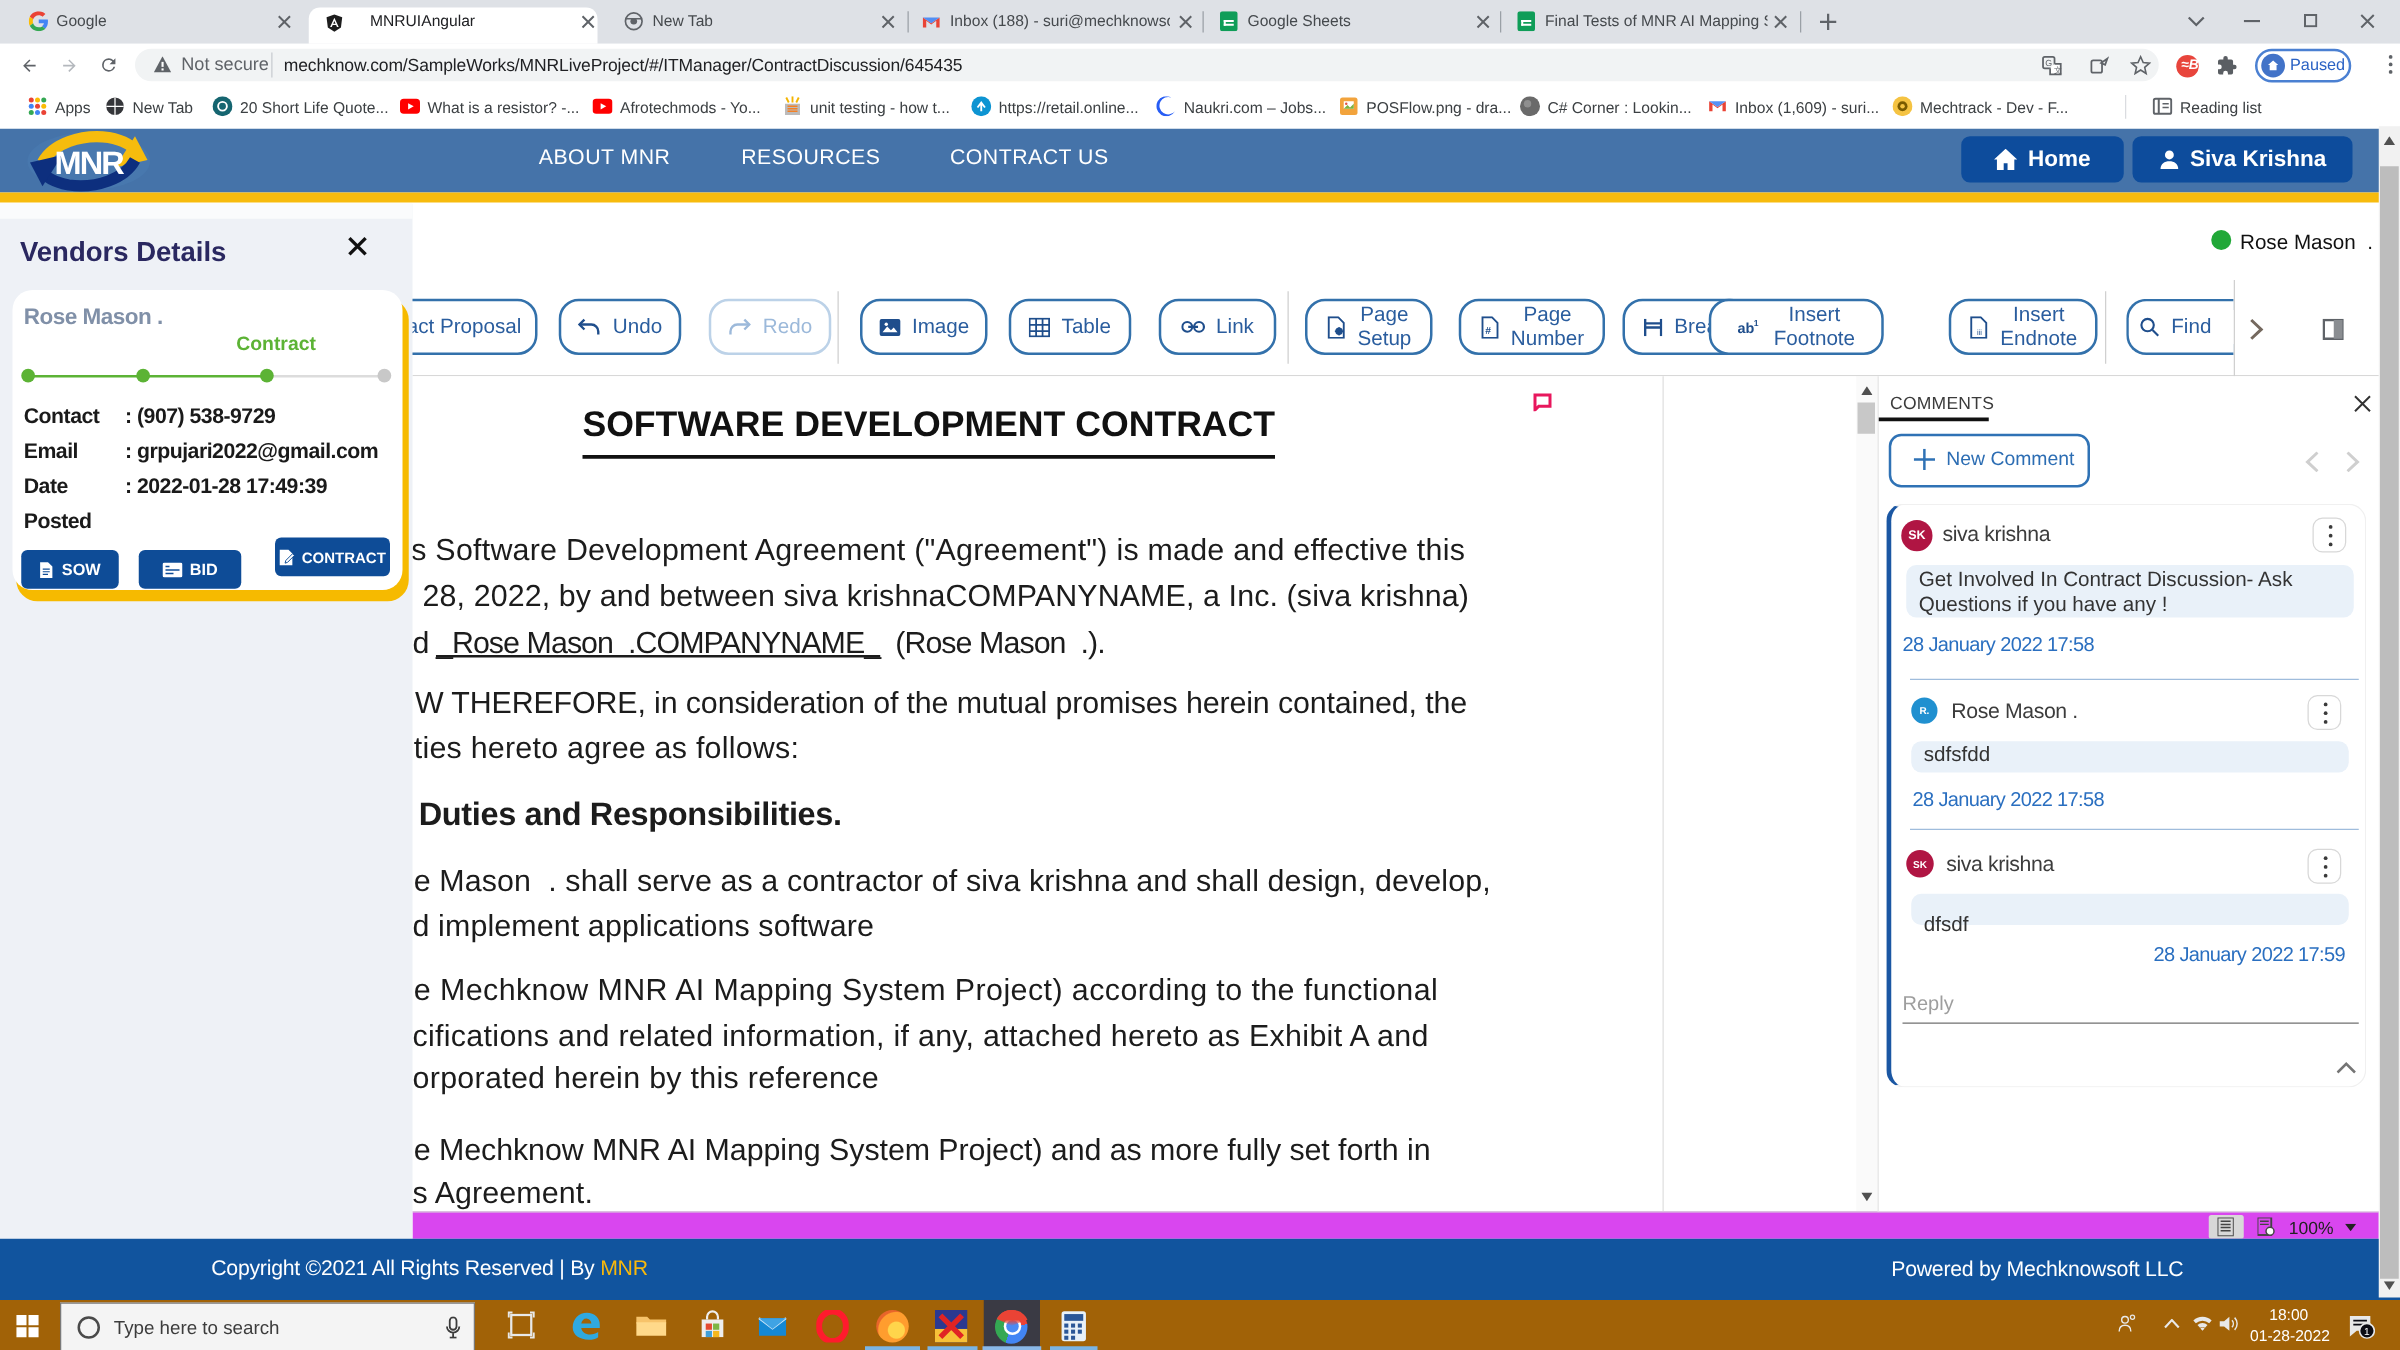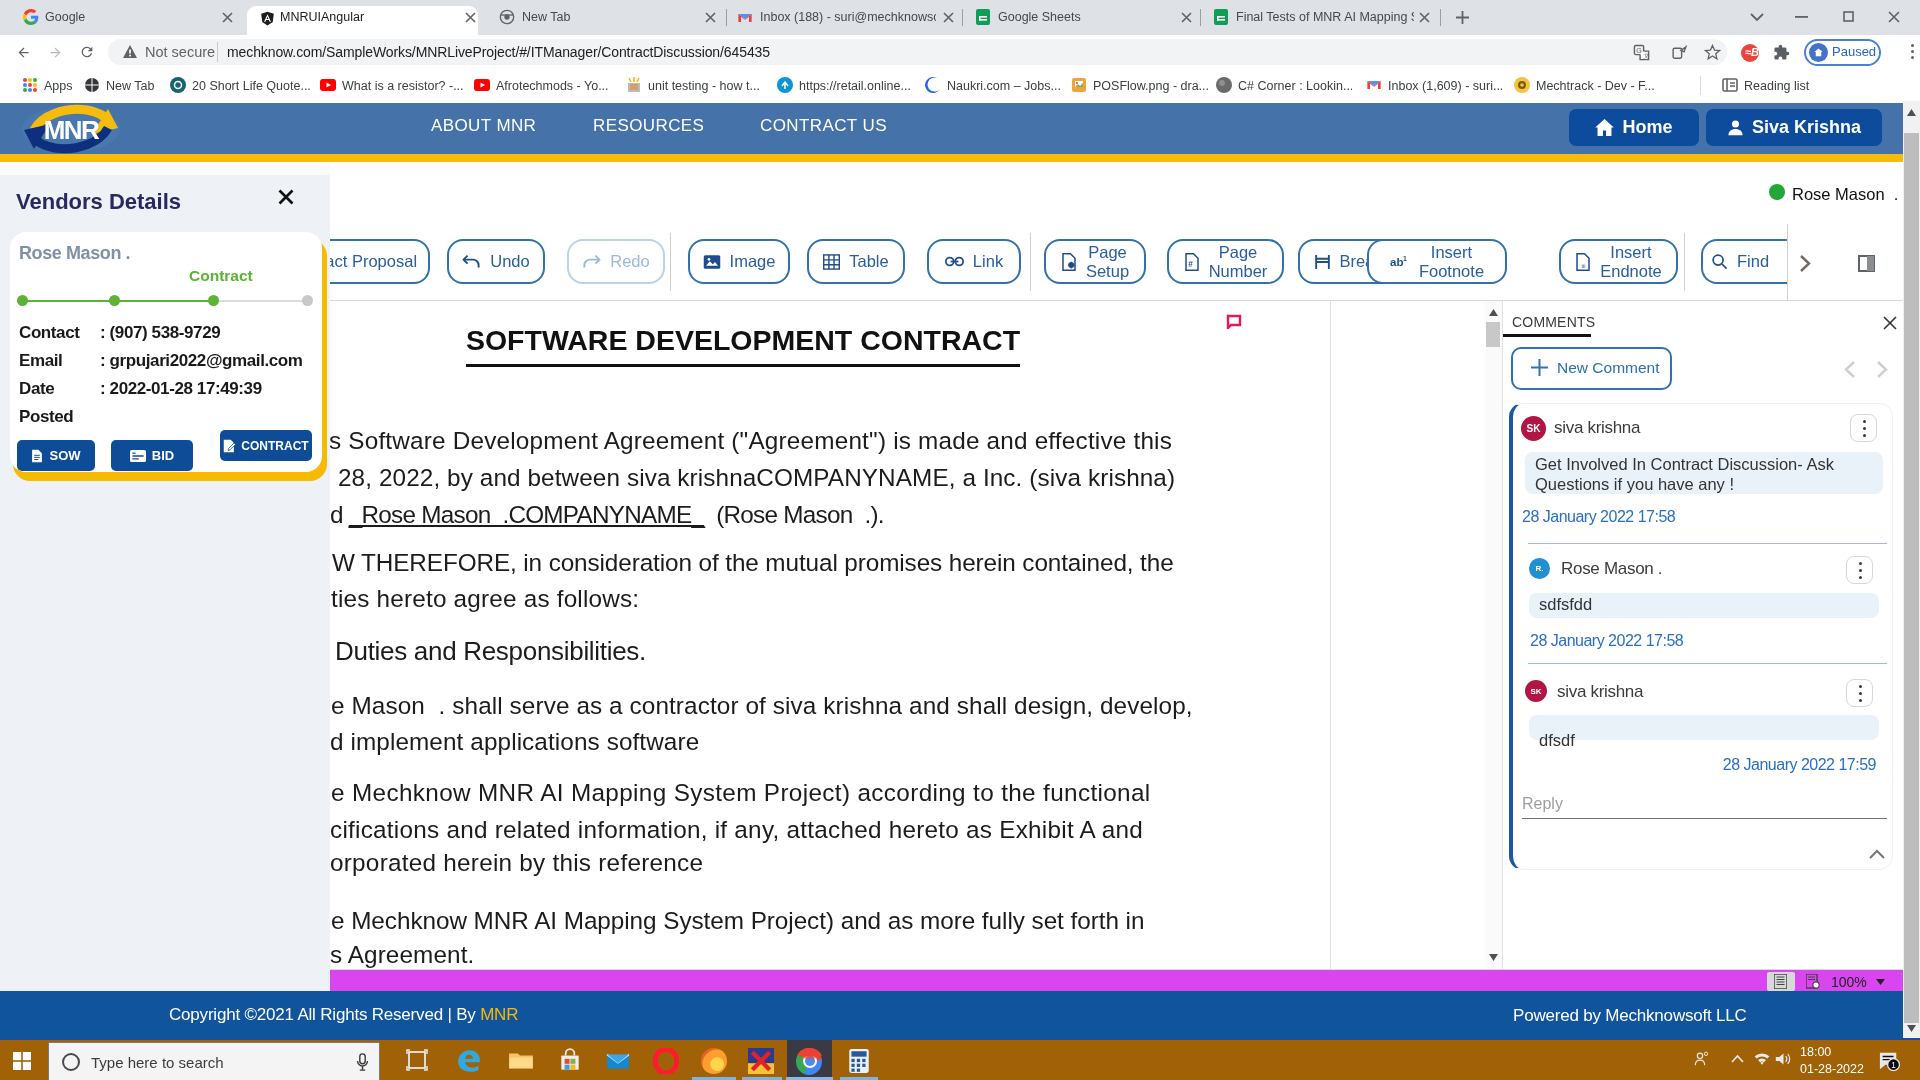--- a/index.html
+++ b/index.html
@@ -74,21 +74,21 @@
   <div class="tabx" style="left:222px;top:12px">
         <svg width="11" height="11">
           <path d="M1 1l9 9M10 1l-9 9" stroke="#5f6368" stroke-width="1.6"></path>
         </svg>
       </div>
   <div class="a" id="activetab"></div>
   <svg class="a" style="left:260px;top:11px" width="15" height="15" viewBox="0 0 24 24">
         <path fill="#1d1d1d" d="M12 1L2 4.5l1.6 13L12 23l8.4-5.5L22 4.5z"></path>
         <path fill="#fff" d="M12 5l5.5 12h-2.2l-1.1-2.6H9.8L8.7 17H6.5zm0 4.3l-1.5 3.5h3z"></path>
       </svg>
-  <div class="tab" style="left:280px;top:10px;color:#202124">MNRUIAngular</div>
+  <div class="tab" style="left:296px;top:10px;color:#202124">MNRUIAngular</div>
   <div class="tabx" style="left:465px;top:12px">
         <svg width="11" height="11">
           <path d="M1 1l9 9M10 1l-9 9" stroke="#5f6368" stroke-width="1.6"></path>
         </svg>
       </div>
   <svg class="a" style="left:499px;top:9px" width="16" height="16" viewBox="0 0 24 24">
         <circle cx="12" cy="12" r="10" fill="none" stroke="#5f6368" stroke-width="2"></circle>
         <circle cx="12" cy="12" r="4" fill="#5f6368"></circle>
         <path d="M3 9h18" stroke="#5f6368" stroke-width="2"></path>
       </svg>
@@ -384,21 +384,21 @@
 <div class="a" id="docarea">
   <div id="doctitle" style="left:-87px;top:23px;width:1000px"><span style="border-bottom:3px solid #111;padding-bottom:8px">SOFTWARE DEVELOPMENT CONTRACT</span></div>
   <svg class="a" style="left:896px;top:13px" width="16" height="15">
         <path d="M2 2h12v9H5l-3 3z" fill="none" stroke="#e8175d" stroke-width="2.4"></path>
       </svg>
   <div class="dline" style="left:-1px;top:126px;letter-spacing:.2px">s Software Development Agreement ("Agreement") is made and effective this</div>
   <div class="dline" style="left:8px;top:163px">28, 2022, by and between siva krishnaCOMPANYNAME, a Inc. (siva krishna)</div>
   <div class="dline" style="left:0px;top:200px;letter-spacing:-.75px">d <span style="text-decoration:underline">_Rose Mason&nbsp; .COMPANYNAME_</span>&nbsp; (Rose Mason&nbsp; .).</div>
   <div class="dline" style="left:2px;top:248px;letter-spacing:-.1px">W THEREFORE, in consideration of the mutual promises herein contained, the</div>
   <div class="dline" style="left:1px;top:284px;letter-spacing:.2px">ties hereto agree as follows:</div>
-  <div class="dline" style="left:5px;top:335px;font-weight:normal;font-size:26px;letter-spacing:-.3px">Duties and Responsibilities.</div>
+  <div class="dline" style="left:5px;top:335px;font-weight:bold;font-size:26px;letter-spacing:-.3px">Duties and Responsibilities.</div>
   <div class="dline" style="left:1px;top:391px">e Mason&nbsp; . shall serve as a contractor of siva krishna and shall design, develop,</div>
   <div class="dline" style="left:0px;top:427px">d implement applications software</div>
   <div class="dline" style="left:1px;top:478px;letter-spacing:.35px">e Mechknow MNR AI Mapping System Project) according to the functional</div>
   <div class="dline" style="left:0px;top:515px;letter-spacing:.25px">cifications and related information, if any, attached hereto as Exhibit A and</div>
   <div class="dline" style="left:0px;top:548px;letter-spacing:.25px">orporated herein by this reference</div>
   <div class="dline" style="left:1px;top:606px;letter-spacing:-.05px">e Mechknow MNR AI Mapping System Project) and as more fully set forth in</div>
   <div class="dline" style="left:0px;top:640px">s Agreement.</div>
 </div>
 <div class="a" id="pagedge"></div>
 <div class="a" id="escroll">
@@ -609,21 +609,21 @@
   <svg class="a" style="left:1731px;top:15px" width="13" height="8">
         <path d="M1 7l5.5-6L12 7" fill="none" stroke="#e8e8e8" stroke-width="1.7"></path>
       </svg>
   <svg class="a" style="left:1754px;top:12px" width="16" height="14" viewBox="0 0 24 18">
         <path d="M1 5a16 16 0 0 1 22 0l-3 3.4a12 12 0 0 0-16 0zM6 10.5a9 9 0 0 1 12 0l-3 3.4a5 5 0 0 0-6 0zM12 17.5l2.5-2.8a3.5 3.5 0 0 0-5 0z" fill="#e8e8e8"></path>
       </svg>
   <svg class="a" style="left:1775px;top:12px" width="17" height="14" viewBox="0 0 24 20">
         <path d="M1 7v6h5l6 5V2L6 7z" fill="#e8e8e8"></path>
         <path d="M15 6a6 6 0 0 1 0 8M18 3a10 10 0 0 1 0 14" fill="none" stroke="#e8e8e8" stroke-width="1.7"></path>
       </svg>
-  <div class="a" style="left:1800px;top:5px;width:62px;font-size:12.5px;color:#fff;white-space:nowrap">18:00</div>
+  <div class="a" style="left:1800px;top:5px;width:62px;text-align:center;font-size:12.5px;color:#fff;white-space:nowrap">18:00</div>
   <div class="a" style="left:1800px;top:22px;width:62px;text-align:center;font-size:12.5px;color:#fff;white-space:nowrap">01-28-2022</div>
   <svg class="a" style="left:1878px;top:11px" width="22" height="20" viewBox="0 0 24 22">
         <path d="M2 2h18v13H8l-6 5z" fill="#e8e8e8"></path>
         <path d="M5 6h12M5 9.5h12" stroke="#0c0c14" stroke-width="1.5"></path>
         <circle cx="17" cy="15" r="6.5" fill="#0c0c14" stroke="#e8e8e8" stroke-width="1.4"></circle>
         <text x="17" y="18.4" text-anchor="middle" font-size="9" fill="#fff" font-family="Liberation Sans">1</text>
       </svg>
 </div>
 
 <div class="a" id="bscroll">

